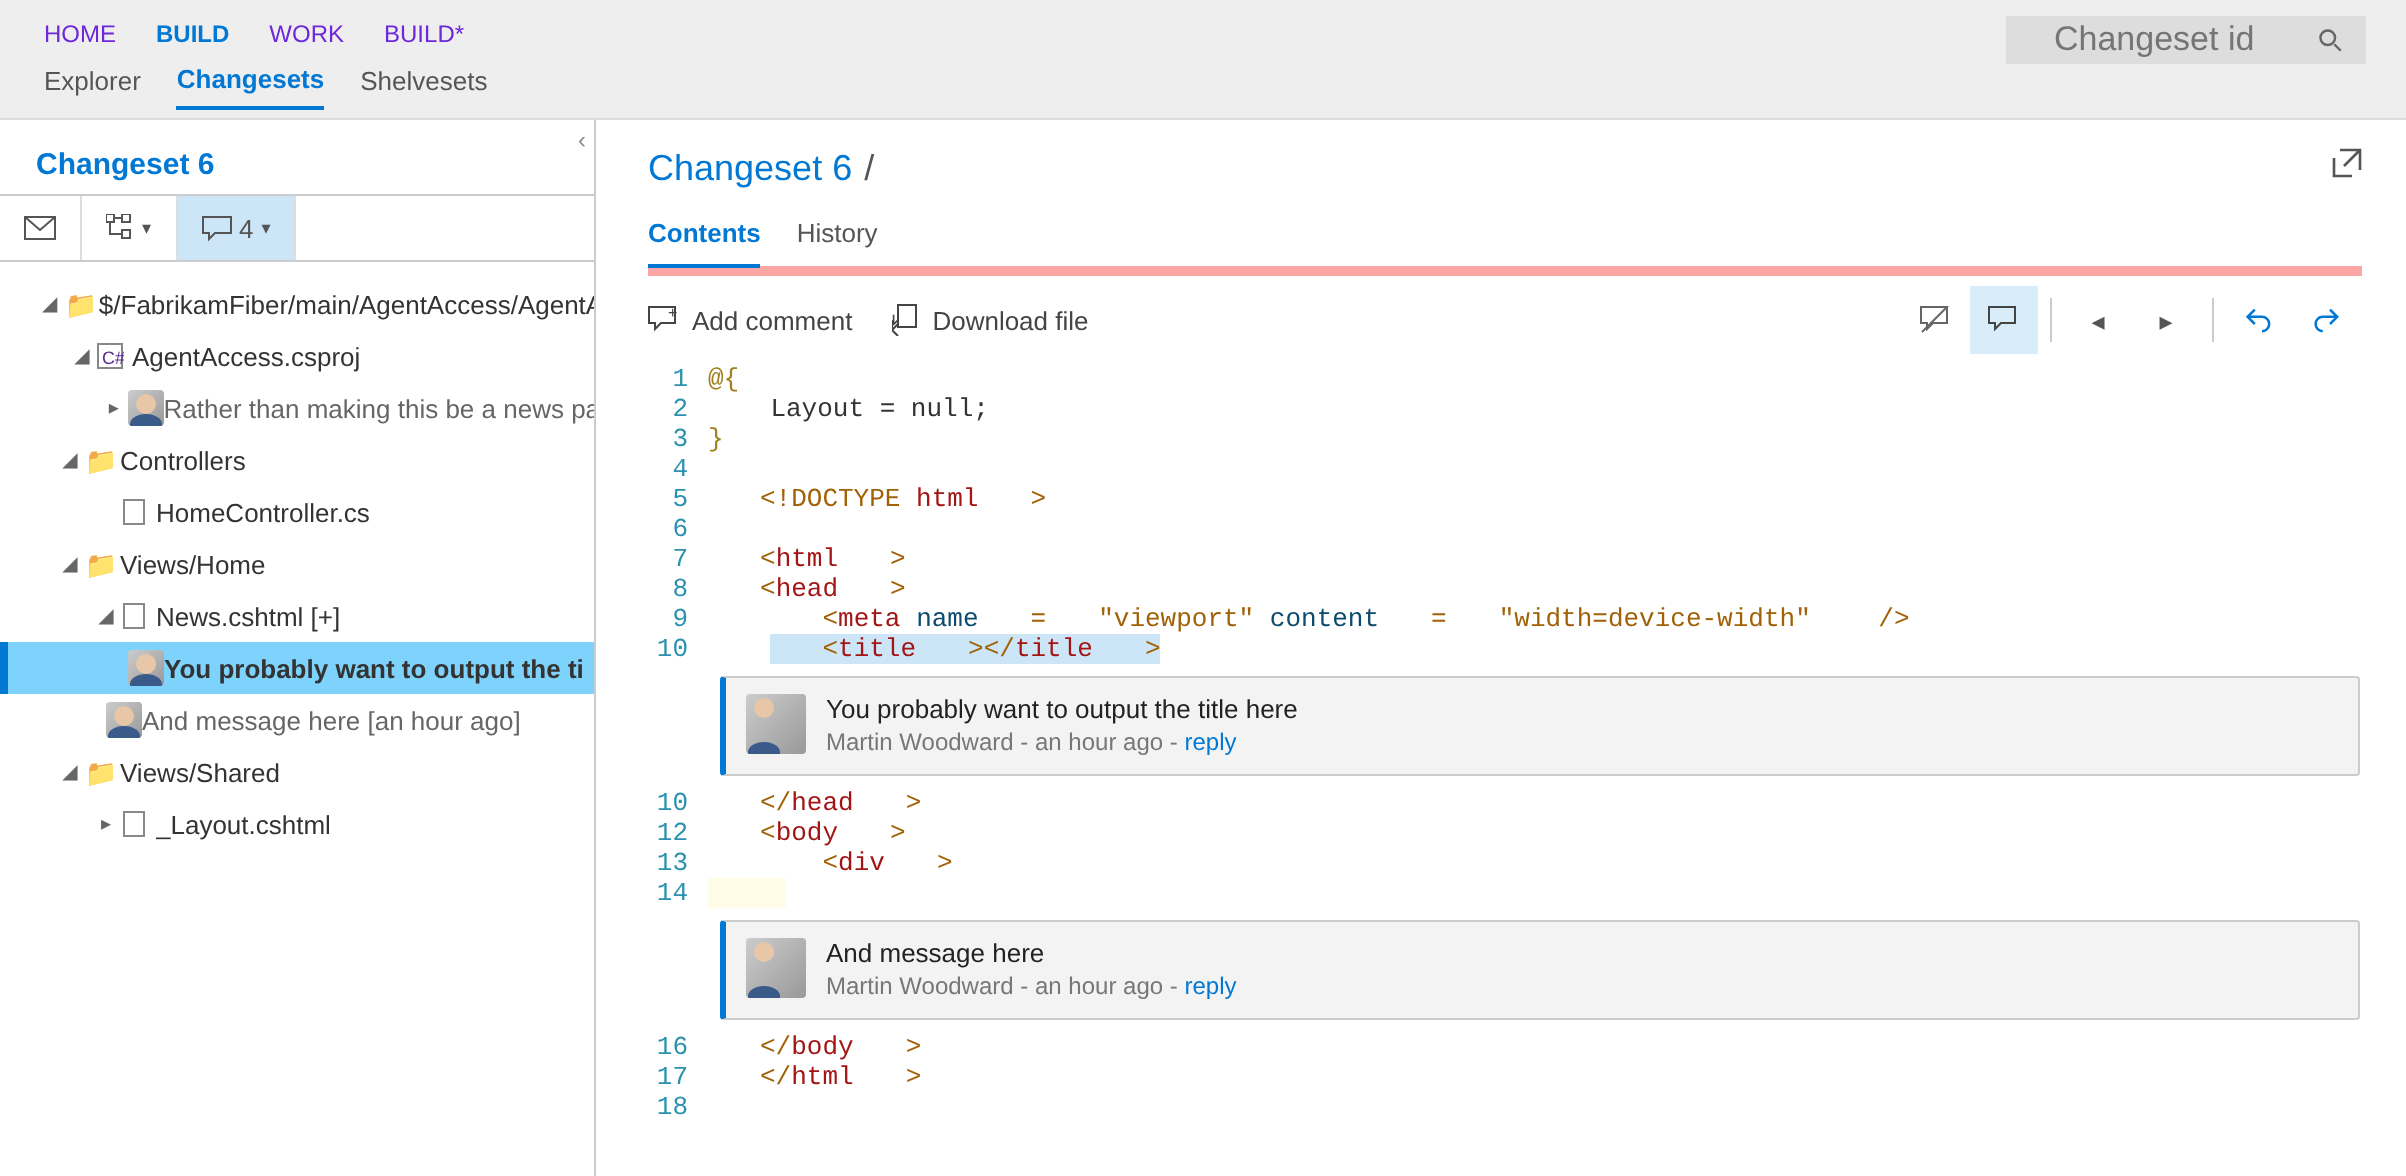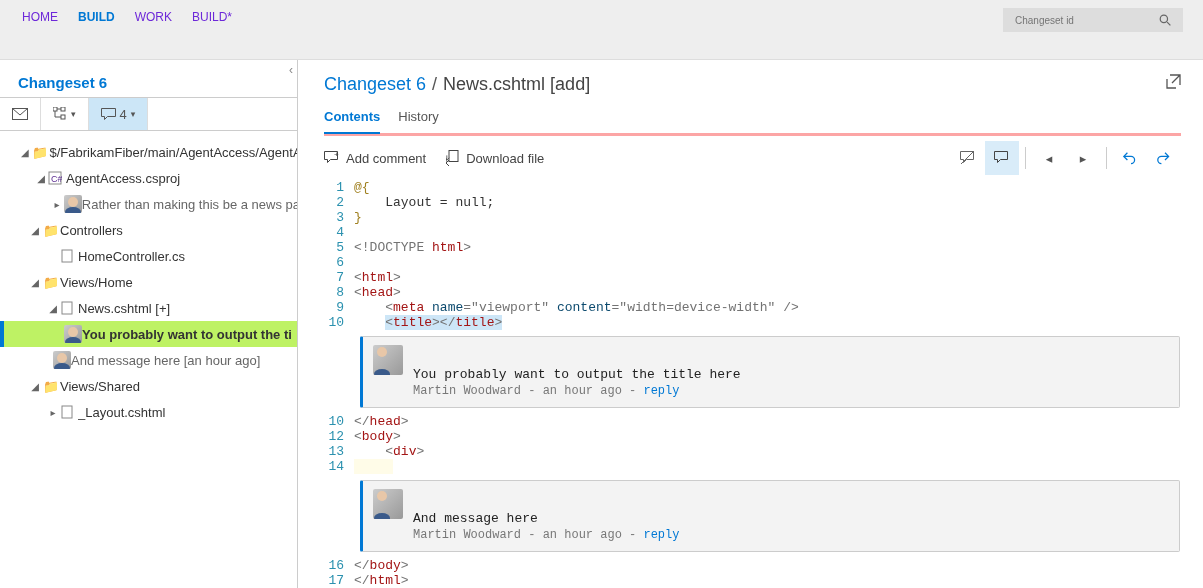--- a/index.html
+++ b/index.html
@@ -8,96 +8,101 @@
 
   
   .topbar { height: 60px; background:#eeeeee; border-bottom:1px solid #ddd; position:relative;}
   .topnav { display:flex; align-items:center; padding-left:22px; padding-top:10px; gap:20px; font-size:12px;}
   .topnav span { color:#6d28d9; cursor:pointer;}
   .topnav .active { color:#0078d4; font-weight:600;}
   .subnav { display:flex; align-items:center; padding-left:22px; padding-top:8px; gap:18px; font-size:13px;}
   .subnav span { color:#555; cursor:pointer; padding-bottom:6px;}
   .subnav .active { color:#0078d4; font-weight:600; border-bottom:2px solid #0078d4;}
   .searchbox { position:absolute; right:20px; top:8px; display:flex; align-items:center; background:#ddd; height:24px; width:180px;}
-  .searchbox input { border:none; background:transparent; padding:0 12px; font-size:10px; color:#666; width:150px; outline:none;}
+  .searchbox input { border:none; background:transparent; padding:0 24px; font-size:17px; color:#666; width:150px; outline:none;}
   .searchbox .icon { width:24px; text-align:center; color:#666; font-size:13px;}
 
   .layout { display:flex; height:528px;}
   
   
   .leftpanel { width:298px; border-right:1px solid #ccc; display:flex; flex-direction:column; position:relative;}
   .collapse-handle { position:absolute; top:3px; right:4px; color:#888; font-size:12px;}
   .lp-title { color:#0078d4; font-size:15px; font-weight:600; padding:14px 0 6px 18px;}
   .lp-toolbar { display:flex; align-items:stretch; height:34px; border-bottom:1px solid #ccc; border-top:1px solid #ccc; background:#fff;}
   .lp-tb-item { display:flex; align-items:center; padding:0 12px; color:#555; border-right:1px solid #ddd; cursor:pointer;}
   .lp-tb-item.active { background:#cce6f7;}
   .lp-tb-item .drop { margin-left:4px; font-size:9px;}
   
   .tree { padding:8px 0 0 0; font-size:13px; overflow:hidden;}
   .trow { display:flex; align-items:center; height:26px; padding-left:6px; cursor:pointer; white-space:nowrap;}
   .trow .exp { width:14px; font-size:10px; color:#666; text-align:center;}
   .trow .ic { width:18px; text-align:center;}
   .trow .txt { overflow:hidden; text-overflow:clip;}
-  .trow.sel { background:#bef264; font-weight:600;}
+  .trow.sel { background:#7dd3fc; font-weight:600;}
   .trow.active-marker { border-left:4px solid #0078d4; padding-left:2px;}
   .folder { color:#d9b45c;}
   .solcolor { color:#d9843c;}
   
   .avatar { width:18px; height:18px; border-radius:2px; background:linear-gradient(135deg,#ccc,#999); display:inline-block; vertical-align:middle; position:relative; overflow:hidden;}
   .avatar::after{content:""; position:absolute; width:10px; height:10px; background:#e8c7a8; border-radius:50%; top:2px; left:4px;}
   .avatar::before{content:""; position:absolute; width:16px; height:10px; background:#3a5a8a; border-radius:50% 50% 0 0; bottom:-4px; left:1px;}
 
   
   .rightpanel { flex:1; padding:14px 22px 0 26px; position:relative; overflow:hidden;}
   .rp-header { display:flex; align-items:baseline; font-size:18px; margin-bottom:4px;}
   .rp-header .link { color:#0078d4; }
   .rp-header .sep { margin:0 6px; color:#555;}
   .rp-header .rest { color:#444;}
   .popout { position:absolute; top:14px; right:22px; color:#555; font-size:15px;}
-  .rp-tabs { display:flex; gap:18px; border-bottom:3px solid #fca5a5; margin-top:8px;}
+  .rp-tabs { display:flex; gap:18px; border-bottom:5px solid #fca5a5; margin-top:8px;}
   .rp-tabs span { padding:6px 0 8px 0; color:#555; cursor:pointer;}
   .rp-tabs .active { color:#0078d4; font-weight:600; border-bottom:2px solid #0078d4; margin-bottom:-1px;}
   
   .rp-toolbar { display:flex; align-items:center; height:44px; }
   .rp-tl-btn { display:flex; align-items:center; margin-right:20px; color:#444; cursor:pointer;}
   .rp-tl-btn .ic { margin-right:6px; color:#444;}
   .rp-tl-right { margin-left:auto; display:flex; align-items:center; gap:0;}
   .rtl-item { width:34px; height:34px; display:flex; align-items:center; justify-content:center; color:#555; cursor:pointer;}
   .rtl-item.active { background:#d9ecf9;}
   .vdiv { width:1px; height:22px; background:#ccc; margin:0 6px;}
 
   .codearea { font-family: Consolas, "Courier New", monospace; font-size:13px; line-height:15px;}
   .codeline { display:flex;}
   .ln { width:30px; text-align:right; padding-right:10px; color:#2b91af;}
   .code { white-space:pre;}
   .c-yellow{color:#a08020;}
-  .c-blue{color:#737373;}
+  .c-blue{color:#a16207;margin-left:26px;}
   .c-brown{color:#a31515;margin-top:32px;}
   .c-red{color:#0c4a6e;}
   .hl-title { background:#cde6f7;}
   .addline { background:#fffce8;}
 
   .commentbox { margin:6px 0 6px 36px; border:1px solid #ccc; border-left:3px solid #0078d4; background:#f3f3f3; padding:8px 10px; display:flex; border-radius:2px; max-width:820px;}
   .commentbox .avatar { width:30px; height:30px; margin-right:10px; flex-shrink:0;}
-  .commentbox .cb-text { font-family:Liberation Mono, monospace; font-size:13px;margin-top:22px;}
+  .commentbox .cb-text { font-family:Liberation Sans, sans-serif; font-size:13px;}
   .commentbox .cb-title { color:#222; margin-bottom:2px;}
   .commentbox .cb-meta { color:#777; font-size:12px;}
   .commentbox .cb-meta .reply { color:#0078d4; cursor:pointer;}
   
   svg { display:block;}
 </style>
 </head>
 <body>
 
 <div class="topbar">
   <div class="topnav">
     <span>HOME</span>
     <span class="active">BUILD</span>
     <span>WORK</span>
     <span>BUILD*</span>
+  </div>
+  <div class="subnav">
+    <span>Explorer</span>
+    <span class="active">Changesets</span>
+    <span>Shelvesets</span>
   </div>
   <div class="searchbox">
     <input placeholder="Changeset id" style="">
     <span class="icon">
       <svg width="13" height="13" viewBox="0 0 16 16" style="margin:auto;">
           <circle cx="6" cy="6" r="4.5" fill="none" stroke="#666" stroke-width="1.5"></circle>
           <line x1="10" y1="10" x2="14" y2="14" stroke="#666" stroke-width="1.5"></line>
         </svg>
     </span>
   </div>
@@ -209,21 +214,20 @@
 
   <div class="rightpanel">
     <span class="popout">
       <svg width="15" height="15" viewBox="0 0 15 15">
           <path d="M4 1 h10 v10 M14 1 L6 9 M1 5 v9 h9" fill="none" stroke="#555" stroke-width="1.3"></path>
         </svg>
     </span>
     <div class="rp-header">
       <a class="link">Changeset 6</a>
       <span class="sep">/</span>
-      <span class="rest">News.cshtml [add]</span>
     </div>
     <div class="rp-tabs">
       <span class="active">Contents</span>
       <span>History</span>
     </div>
     <div class="rp-toolbar">
       <div class="rp-tl-btn">
         <span class="ic">
             <svg width="16" height="14" viewBox="0 0 16 14">
               <path d="M0.5 0.5 h13 v8 h-7 l-3 3 v-3 h-3 z" fill="none" stroke="#444"></path>

